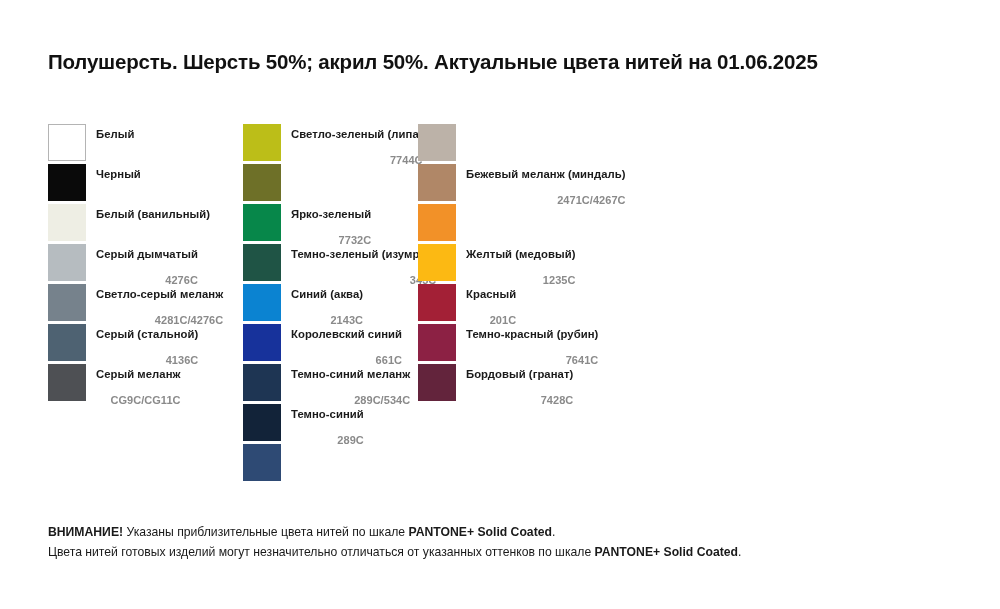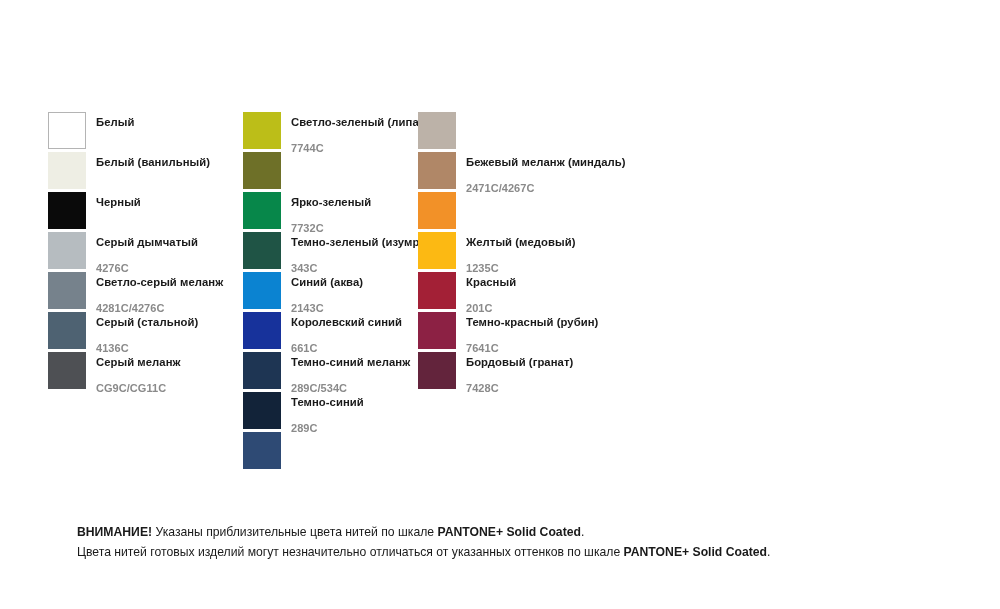--- a/index.html
+++ b/index.html
@@ -38,21 +38,22 @@
 
   
   .columns {
     position: absolute;
     left: 0;
     top: 108px;
     width: 1000px;
   }
   .column {
     position: absolute;
-    top: 4px;
+    top: 16px;
+    text-align: right;
   }
   .column-0 { left: 48px;  width: 190px; }
   .column-1 { left: 243px; width: 180px; }
   .column-2 { left: 418px; width: 240px; }
 
   .swatch-row {
     position: relative;
     height: 40px;
     display: flex;
     align-items: flex-start;
@@ -93,47 +94,48 @@
   
   .footer {
     position: absolute;
     left: 48px;
     top: 522px;
     font-size: 12.2px;
     line-height: 20px;
     color: #1a1a1a;
     white-space: nowrap;
   }
-  .footer .line { display: block; margin-left: 29px; }
+  .footer .line { display: block; }
   .footer b { font-weight: bold; }
 </style>
 </head>
 <body>
 
 <div class="page">
 
+  <div class="title">Полушерсть. Шерсть 50%; акрил 50%. Актуальные цвета нитей на 01.06.2025</div>
 
   <div class="columns">
       <div class="column column-0">
         <div class="swatch-row">
           <div class="swatch bordered" style="background-color: rgb(255, 255, 255);"></div>
           <div class="labels">
             <div class="cname">Белый</div>
           </div>
         </div>
         <div class="swatch-row">
+          <div class="swatch" style="background-color: rgb(10, 10, 10);"></div>
+          <div class="labels">
+            <div class="cname">Черный</div>
+          </div>
+        </div>
+        <div class="swatch-row">
           <div class="swatch" style="background-color: rgb(238, 238, 228);"></div>
           <div class="labels">
             <div class="cname">Белый (ванильный)</div>
-          </div>
-        </div>
-        <div class="swatch-row">
-          <div class="swatch" style="background-color: rgb(10, 10, 10);"></div>
-          <div class="labels">
-            <div class="cname">Черный</div>
           </div>
         </div>
         <div class="swatch-row">
           <div class="swatch" style="background-color: rgb(182, 188, 192);"></div>
           <div class="labels">
             <div class="cname">Серый дымчатый</div>
             <div class="ccode">4276C</div>
           </div>
         </div>
         <div class="swatch-row">

